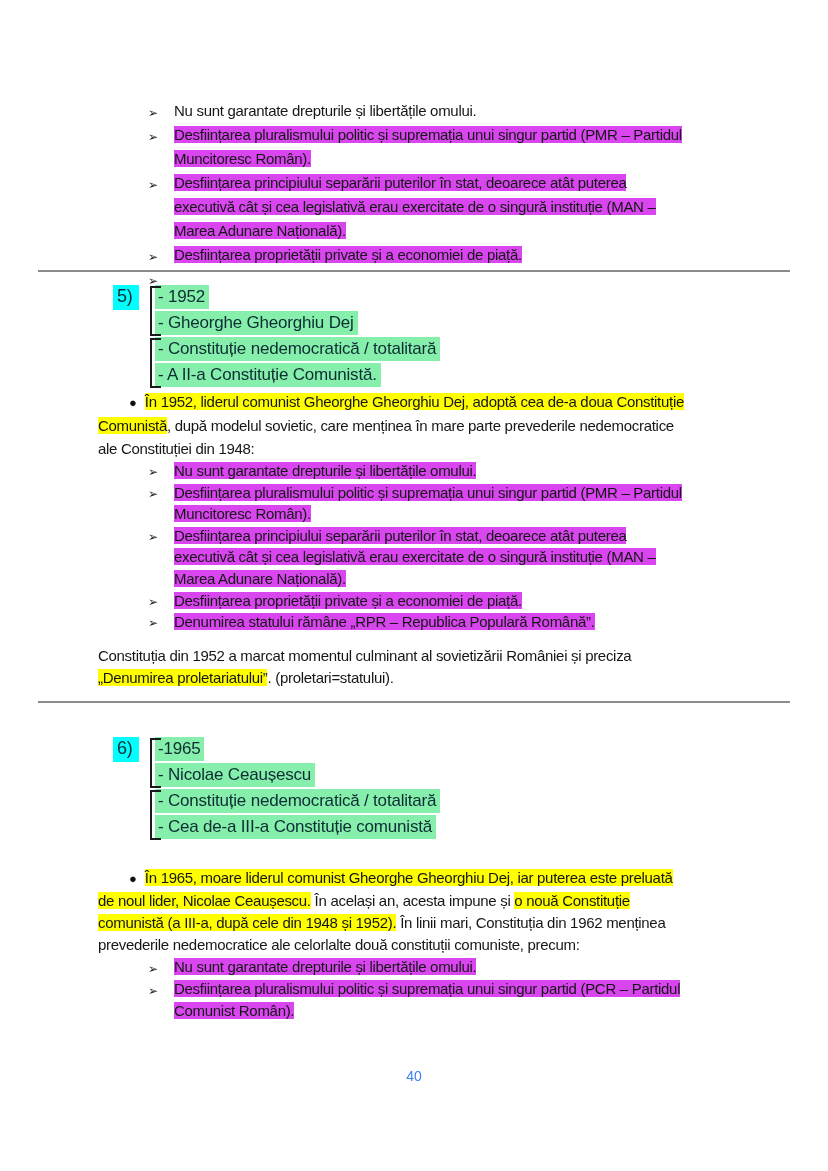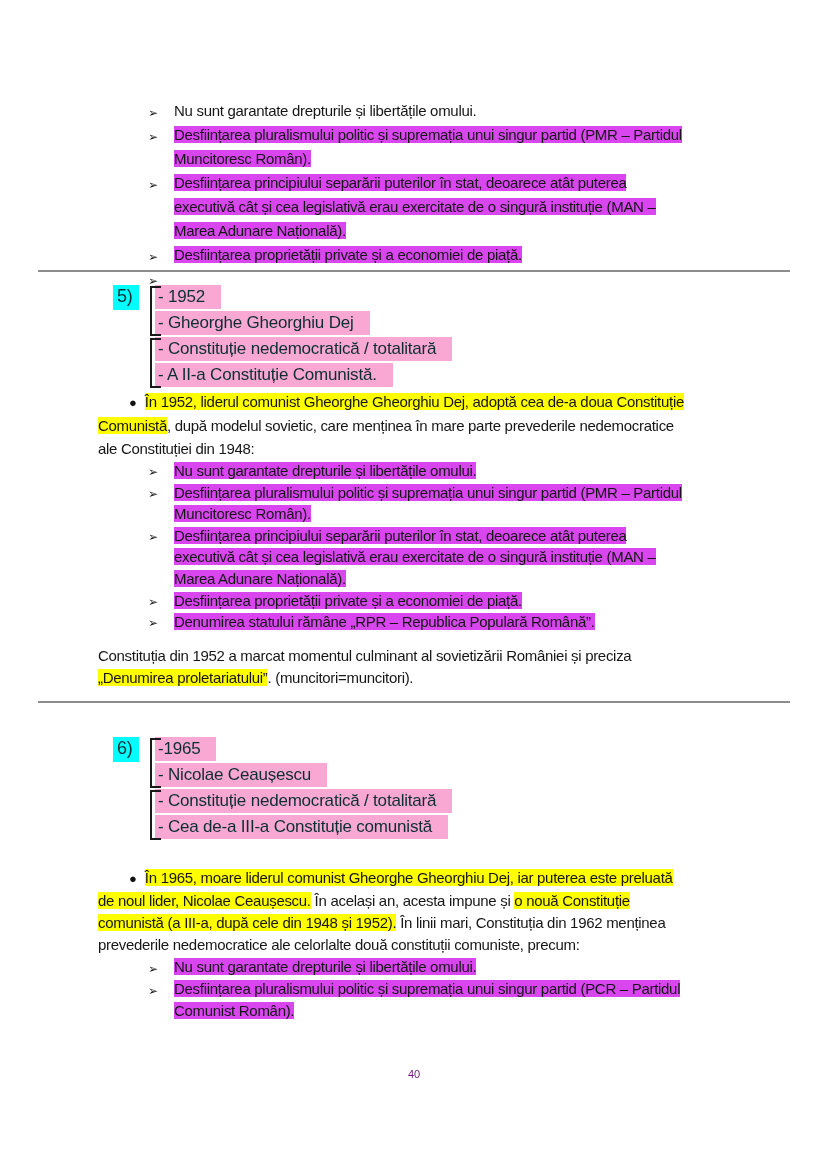--- a/index.html
+++ b/index.html
@@ -33,37 +33,37 @@
 
   
   .section { position:relative; margin-left:113px; }
   .sec-num {
     position:absolute; left:0; top:1px; background:#00ffff; color:#0c2d33;
     font-size:18px; padding:1px 6px 3px 4px; letter-spacing:-0.2px;
   }
   .sec-lines { position:relative; margin-left:37px; padding-left:5px; }
   .sec-line { height:26px; line-height:26px; }
   .sec-line > span {
-    background:#f9a8d4; color:#0c2d33; font-size:17px;
-    padding:2px 16px 3px 3px; letter-spacing:-0.2px;
+    background:#86efac; color:#0c2d33; font-size:17px;
+    padding:2px 4px 3px 3px; letter-spacing:-0.2px;
   }
   .bracket {
     position:absolute; left:0; width:9px;
     border:2px solid #1a1a1a; border-right:none; background:transparent;
   }
   .b1 { top:2px;  height:46px; }
   .b2 { top:54px; height:46px; }
 
   
   .mt2{margin-top:2px}.mt3{margin-top:3px}.mt4{margin-top:4px}.mt12{margin-top:12px}
   .mt16{margin-top:16px}.mt27{margin-top:27px}.mt33{margin-top:33px}
 
   .page-num {
     position:absolute; left:0; right:0; top:1068px; text-align:center;
-    font-size:11px; letter-spacing:0; color:#701a75;
+    font-size:14px; letter-spacing:0; color:#3b82f6;
   }
 </style>
 </head>
 <body>
 
 <div class="page">
   <div class="content">
 
     <ul class="blist la">
       <li><span class="marker">➢</span><span class="t">Nu sunt garantate drepturile și libertățile omului.</span></li>
@@ -99,21 +99,21 @@
       <li><span class="marker">➢</span><span class="t hl-g">Desființarea pluralismului politic și supremația unui singur partid (PMR – Partidul
 Muncitoresc Român).</span></li>
       <li><span class="marker">➢</span><span class="t hl-g">Desființarea principiului separării puterilor în stat, deoarece atât puterea
 executivă cât și cea legislativă erau exercitate de o singură instituție (MAN –
 Marea Adunare Națională).</span></li>
       <li><span class="marker">➢</span><span class="t hl-g">Desființarea proprietății private și a economiei de piață.</span></li>
       <li><span class="marker">➢</span><span class="t hl-g">Denumirea statului rămâne „RPR – Republica Populară Română”.</span></li>
     </ul>
 
     <p class="para p22"><span>Constituția din 1952 a marcat momentul culminant al sovietizării României și preciza
-</span><span class="hl-y">„Denumirea proletariatului”</span><span>. (muncitori=muncitori).</span></p>
+</span><span class="hl-y">„Denumirea proletariatului”</span><span>. (proletari=statului).</span></p>
 
     <div class="rule mt12"></div>
 
     <div class="section mt33">
       <span class="sec-num">6)</span>
       <div class="sec-lines">
         <div class="bracket b1"></div>
         <div class="bracket b2"></div>
         <div class="sec-line"><span>-1965</span></div>
         <div class="sec-line"><span>- Nicolae Ceaușescu</span></div>

